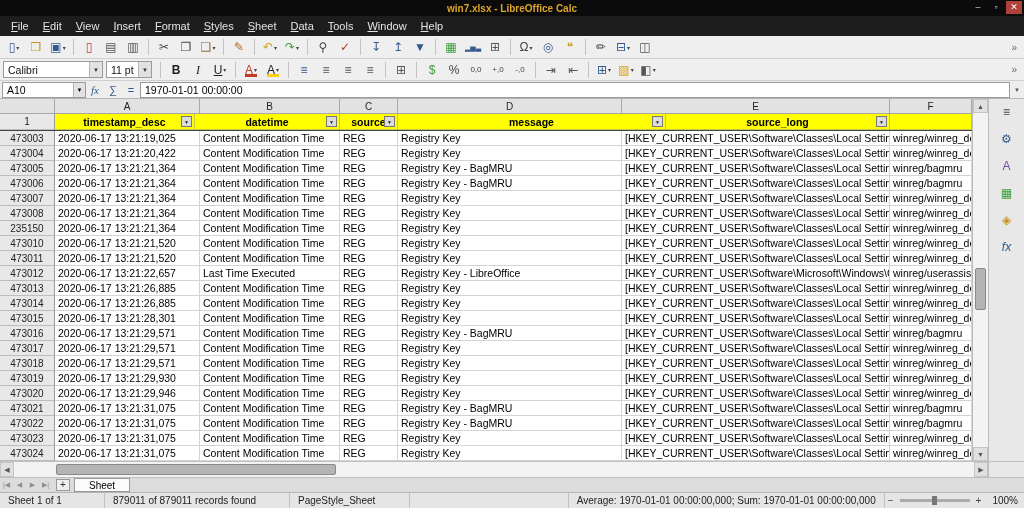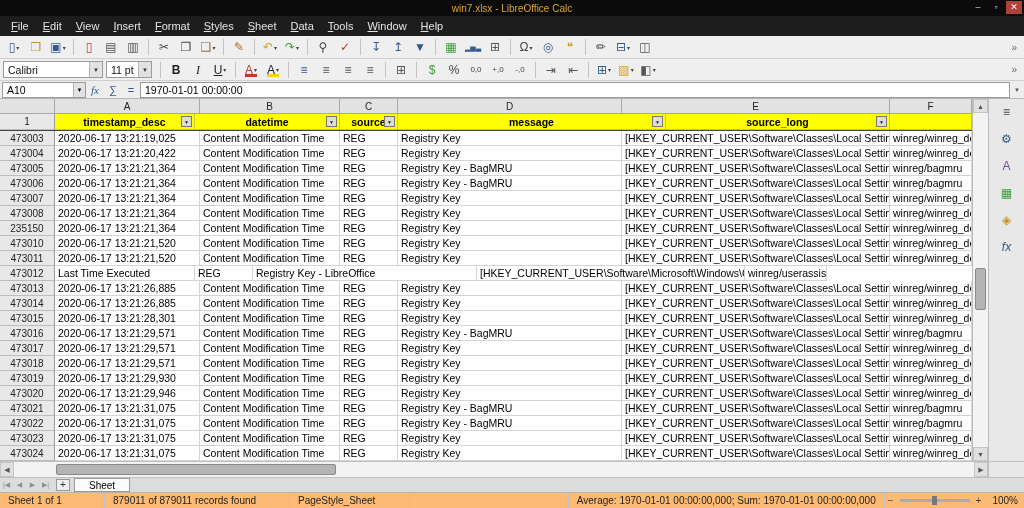--- a/index.html
+++ b/index.html
@@ -2,21 +2,21 @@
 <html><head>
 <meta charset="utf-8">
 <style>
   * { box-sizing: border-box; margin: 0; padding: 0; }
   html,body { width:1024px; height:508px; overflow:hidden; background:#fff;
     font-family:"Liberation Sans","DejaVu Sans",sans-serif; }
 
   
   #titlebar { height:16px; background:#0b0b0b; display:flex; align-items:center;
     justify-content:center; position:relative; }
-  #title-text { color:#dda62b; font-size:10px; font-weight:normal; }
+  #title-text { color:#dda62b; font-size:10px; font-weight:bold; }
   .win-controls { position:absolute; right:2px; top:1px; display:flex; gap:2px; }
   .wc { width:16px; height:13px; display:flex; align-items:center; justify-content:center;
     color:#cfcfcf; font-size:9px; line-height:1; }
   .wc.close { background:#b0413a; color:#fff; }
 
   
   #menubar { height:20px; background:#1d1d1d; display:flex; align-items:center; padding:0 4px; }
   .menu-item { color:#e4e4e4; font-size:11px; padding:0 7px; line-height:20px; }
   .menu-item::first-letter { text-decoration:underline; }
 
@@ -108,21 +108,21 @@
   #sheetbar { height:15px; background:#dcdcdc; border-top:1px solid #bfbfbf; display:flex;
     align-items:center; }
   .sheet-nav { color:#8f8f8f; width:13px; text-align:center; font-size:7px; }
   .add-sheet { width:14px; height:12px; border:1px solid #999; background:#eee; display:flex;
     align-items:center; justify-content:center; font-size:10px; margin:0 4px; color:#333;
     line-height:1; }
   .sheet-tab { background:#fbfbfb; border:1px solid #999; height:14px; padding:0 14px;
     display:flex; align-items:center; font-size:10px; color:#000; }
 
   
-  #statusbar { height:16px; background:#fdba74; border-top:1px solid #b5b5b5; display:flex;
+  #statusbar { height:16px; background:#e5e5e5; border-top:1px solid #b5b5b5; display:flex;
     align-items:center; font-size:10px; color:#222; }
   .sb { padding:0 8px; border-right:1px solid #c2c2c2; height:100%; display:flex;
     align-items:center; white-space:nowrap; }
   .sb-spacer { flex:1; height:100%; border-right:1px solid #c2c2c2; }
   .zoom-minus,.zoom-plus { font-size:10px; color:#444; padding:0 3px; }
   .zoom-track { width:70px; height:3px; background:#ababab; position:relative; margin:0 3px; }
   .zoom-thumb { position:absolute; left:32px; top:-3px; width:5px; height:9px;
     background:#777; }
   .zoom-pct { padding:0 6px 0 8px; }
 </style>
@@ -467,20 +467,21 @@
           <div class="rowhdr c-num">473011</div>
           <div class="cell c-a">2020-06-17 13:21:21,520</div>
           <div class="cell c-b">Content Modification Time</div>
           <div class="cell c-c">REG</div>
           <div class="cell c-d">Registry Key</div>
           <div class="cell c-e">[HKEY_CURRENT_USER\Software\Classes\Local Settings\Sof</div>
           <div class="cell c-f">winreg/winreg_de</div>
         </div>
         <div class="grow">
           <div class="rowhdr c-num">473012</div>
+          <div class="cell c-a">2020-06-17 13:21:22,657</div>
           <div class="cell c-b">Last Time Executed</div>
           <div class="cell c-c">REG</div>
           <div class="cell c-d">Registry Key - LibreOffice</div>
           <div class="cell c-e">[HKEY_CURRENT_USER\Software\Microsoft\Windows\Curr</div>
           <div class="cell c-f">winreg/userassist</div>
         </div>
         <div class="grow">
           <div class="rowhdr c-num">473013</div>
           <div class="cell c-a">2020-06-17 13:21:26,885</div>
           <div class="cell c-b">Content Modification Time</div>

